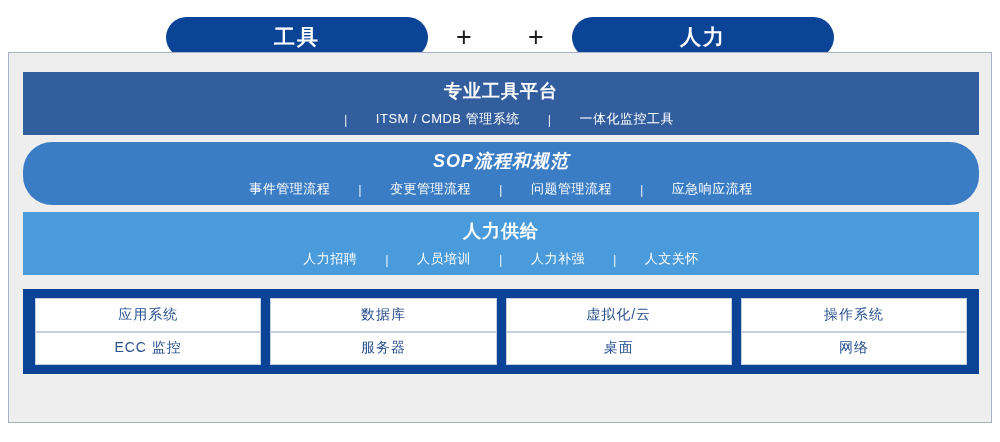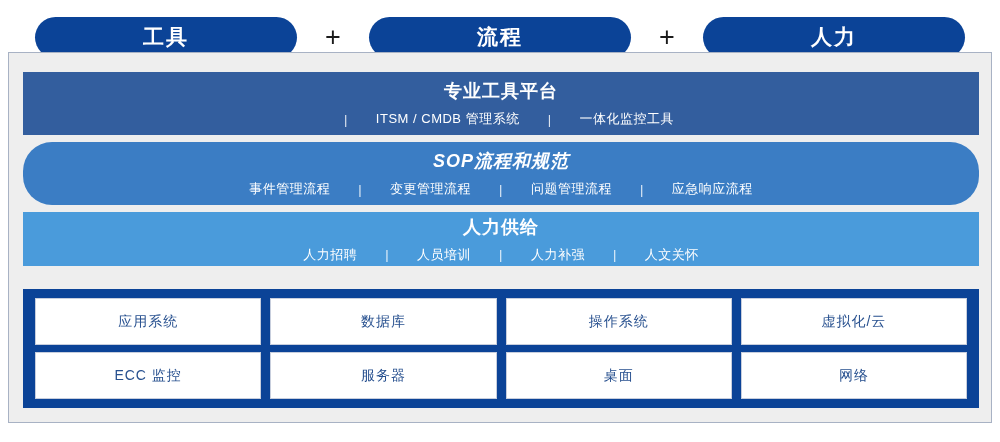--- a/index.html
+++ b/index.html
@@ -75,21 +75,21 @@
     box-sizing: border-box;
     color: #ffffff;
     text-align: center;
     display: flex;
     flex-direction: column;
     align-items: center;
     justify-content: center;
   }
   .band-1 { top: 19px;  height: 63px; background: #335e9e; }
   .band-2 { top: 89px;  height: 63px; background: #3b7dc4; border-radius: 29px; }
-  .band-3 { top: 159px; height: 54px; background: #4a9bdb; }
+  .band-3 { top: 159px; height: 63px; background: #4a9bdb; }
 
   .band-title {
     font-size: 18px;
     font-weight: bold;
     letter-spacing: 1px;
     margin-bottom: 7px;
   }
   .band-title.italic {
     font-style: italic;
   }
@@ -109,21 +109,21 @@
     color: rgba(255,255,255,0.85);
     font-size: 13px;
   }
 
   
   .base-panel {
     position: absolute;
     left: 14px;
     top: 236px;
     width: 956px;
-    height: 119px;
+    height: 85px;
     box-sizing: border-box;
     background: #0b4397;
     padding: 9px 12px;
     display: flex;
     flex-direction: column;
     justify-content: space-between;
   }
   .base-row {
     display: flex;
     gap: 9px;
@@ -146,23 +146,20 @@
 </head>
 <body>
 
 <div id="root">
 
   <div class="pill-row">
     <div class="pill">
       <span>工具</span>
     </div>
     <div class="plus">+</div>
-    <div class="pill">
-      <span>流程</span>
-    </div>
     <div class="plus">+</div>
     <div class="pill">
       <span>人力</span>
     </div>
   </div>
 
   <div class="outer-panel">
 
     <div class="band band-1">
       <div class="band-title">专业工具平台</div>
@@ -197,22 +194,22 @@
         <span class="item">人力补强</span>
         <span class="sep">|</span>
         <span class="item">人文关怀</span>
       </div>
     </div>
 
     <div class="base-panel">
       <div class="base-row">
         <div class="base-cell">应用系统</div>
         <div class="base-cell">数据库</div>
+        <div class="base-cell">虚拟化/云</div>
         <div class="base-cell">操作系统</div>
-        <div class="base-cell">虚拟化/云</div>
       </div>
       <div class="base-row">
         <div class="base-cell">ECC 监控</div>
         <div class="base-cell">服务器</div>
         <div class="base-cell">桌面</div>
         <div class="base-cell">网络</div>
       </div>
     </div>
 
   </div>

